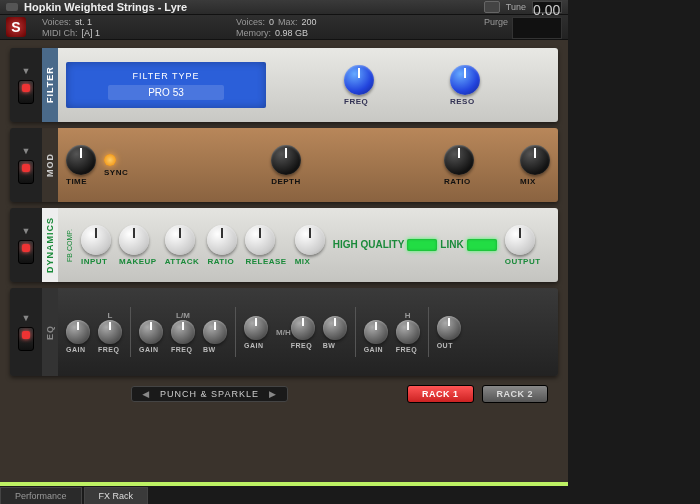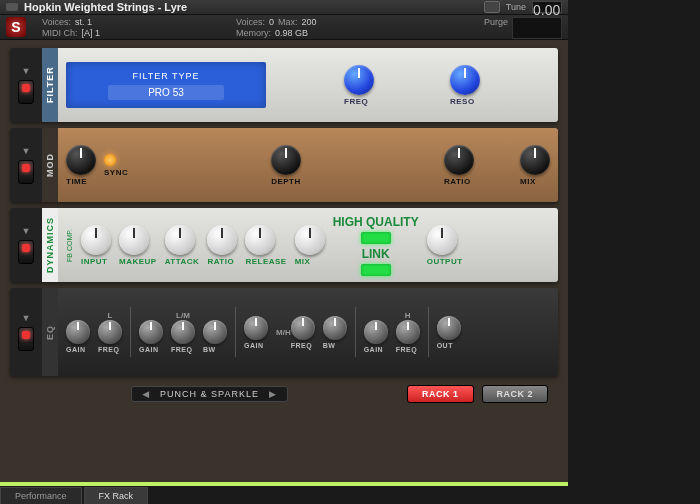--- a/index.html
+++ b/index.html
@@ -40,21 +40,21 @@
 .dial.blue{background:radial-gradient(circle at 35% 30%,#6af,#24d 60%,#128)}
 .dial.black{background:radial-gradient(circle at 35% 30%,#555,#111 70%)}
 .dial.white{background:radial-gradient(circle at 35% 30%,#fff,#ccc 70%,#999)}
 .dial.white::after{background:#333}
 .dial.grey{background:radial-gradient(circle at 35% 30%,#aaa,#555 70%,#333)}
 .chorus{background:linear-gradient(#b8875a,#8a6340)}
 .chorus .lbl{color:#111}
 .sync-dot{width:12px;height:12px;border-radius:50%;background:radial-gradient(circle,#fc6,#e80);box-shadow:0 0 6px #fa4}
 .dyn{background:linear-gradient(#e4e4e0,#c4c4c0)}
 .dyn .lbl{color:#1a8a3a}
-.dyn .hq{display:flex;flex-direction:column;align-items:center;gap:3px;font-size:12px;color:#1a8a3a;font-weight:bold}
+.dyn .hq{display:flex;gap:3px;font-size:10px;color:#1a8a3a;font-weight:bold}
 .dyn .led{width:30px;height:12px;background:#2d4;border-radius:2px;box-shadow:0 0 4px #4f6,inset 0 0 3px rgba(0,0,0,.3)}
 .eq{background:linear-gradient(#3a3a3a,#222)}
 .eq .lbl{color:#bbb;font-size:7px}
 .eq .band{display:flex;gap:8px;align-items:flex-end}
 .eq .sec-lbl{font-size:8px;color:#999;font-weight:bold}
 .eq .divider{width:1px;height:50px;background:#555}
 .footer-row{height:24px;display:flex;align-items:center;justify-content:center;gap:8px;padding:0 10px}
 .preset-nav{display:flex;align-items:center;gap:10px;background:#1a1a1a;border:1px solid #444;border-radius:3px;padding:2px 10px;font-size:9px;letter-spacing:1px}
 .preset-nav .arrow{color:#888;cursor:pointer}
 .rack-btn{padding:3px 14px;border-radius:3px;font-size:9px;font-weight:bold;letter-spacing:.5px;border:1px solid #000}

